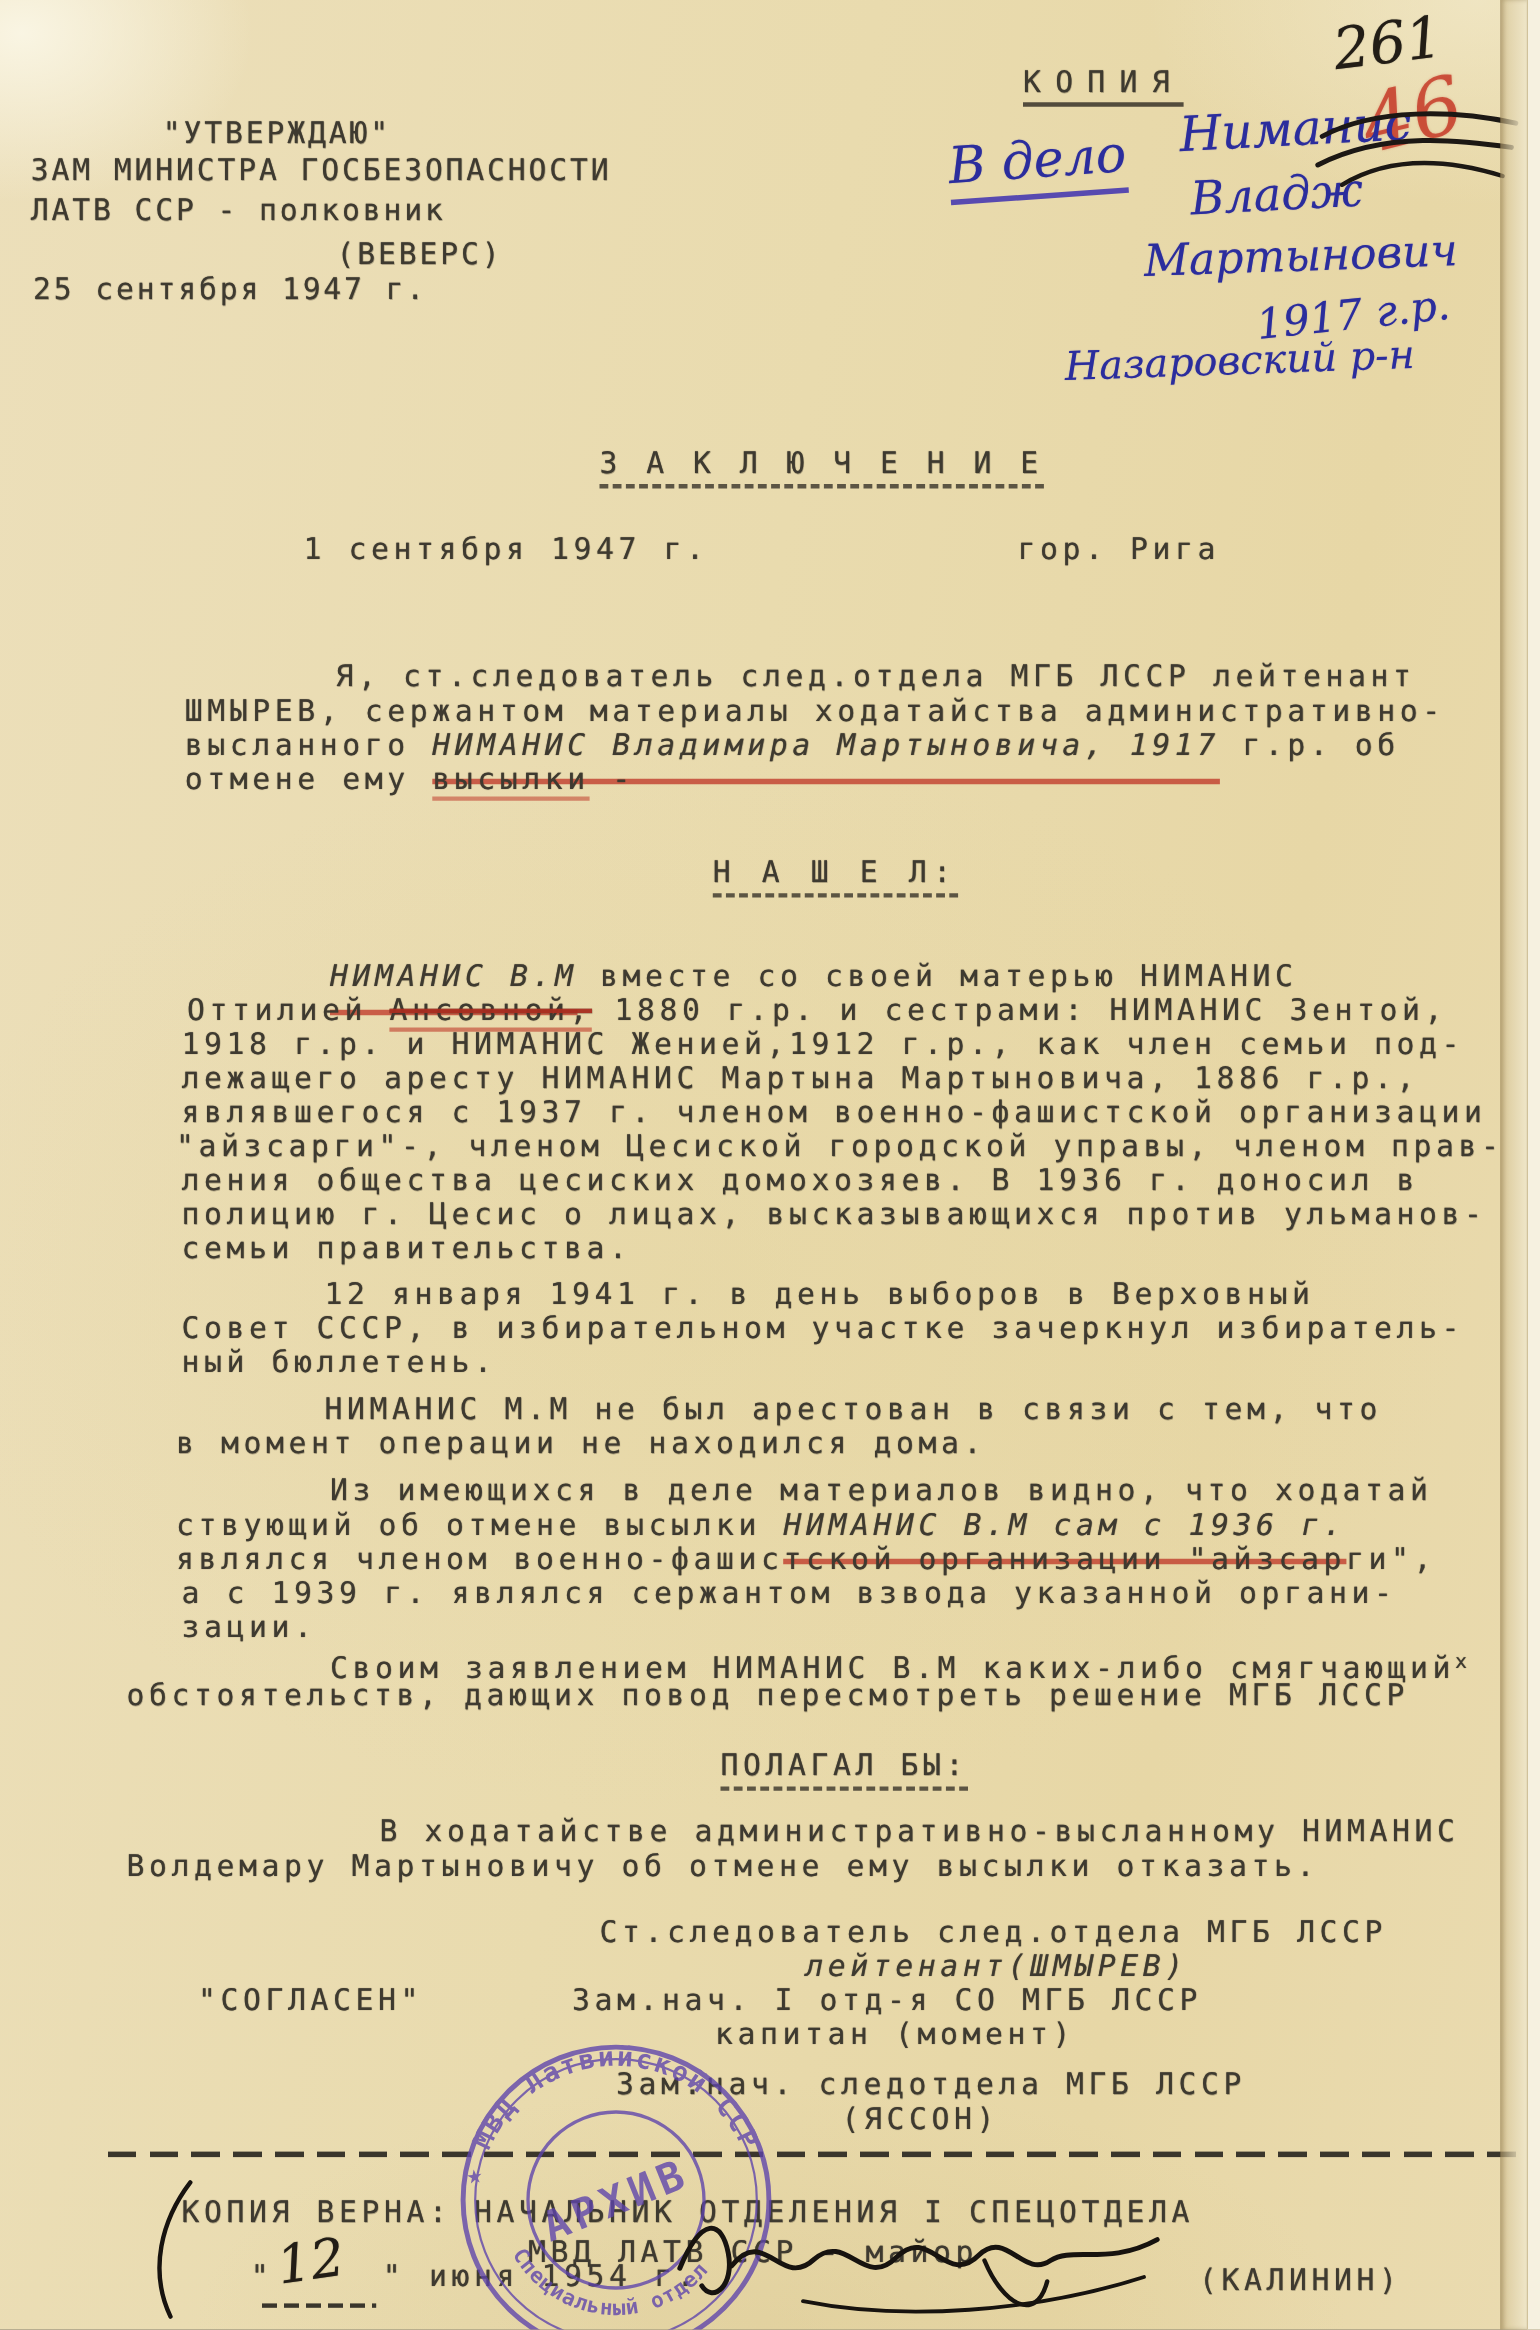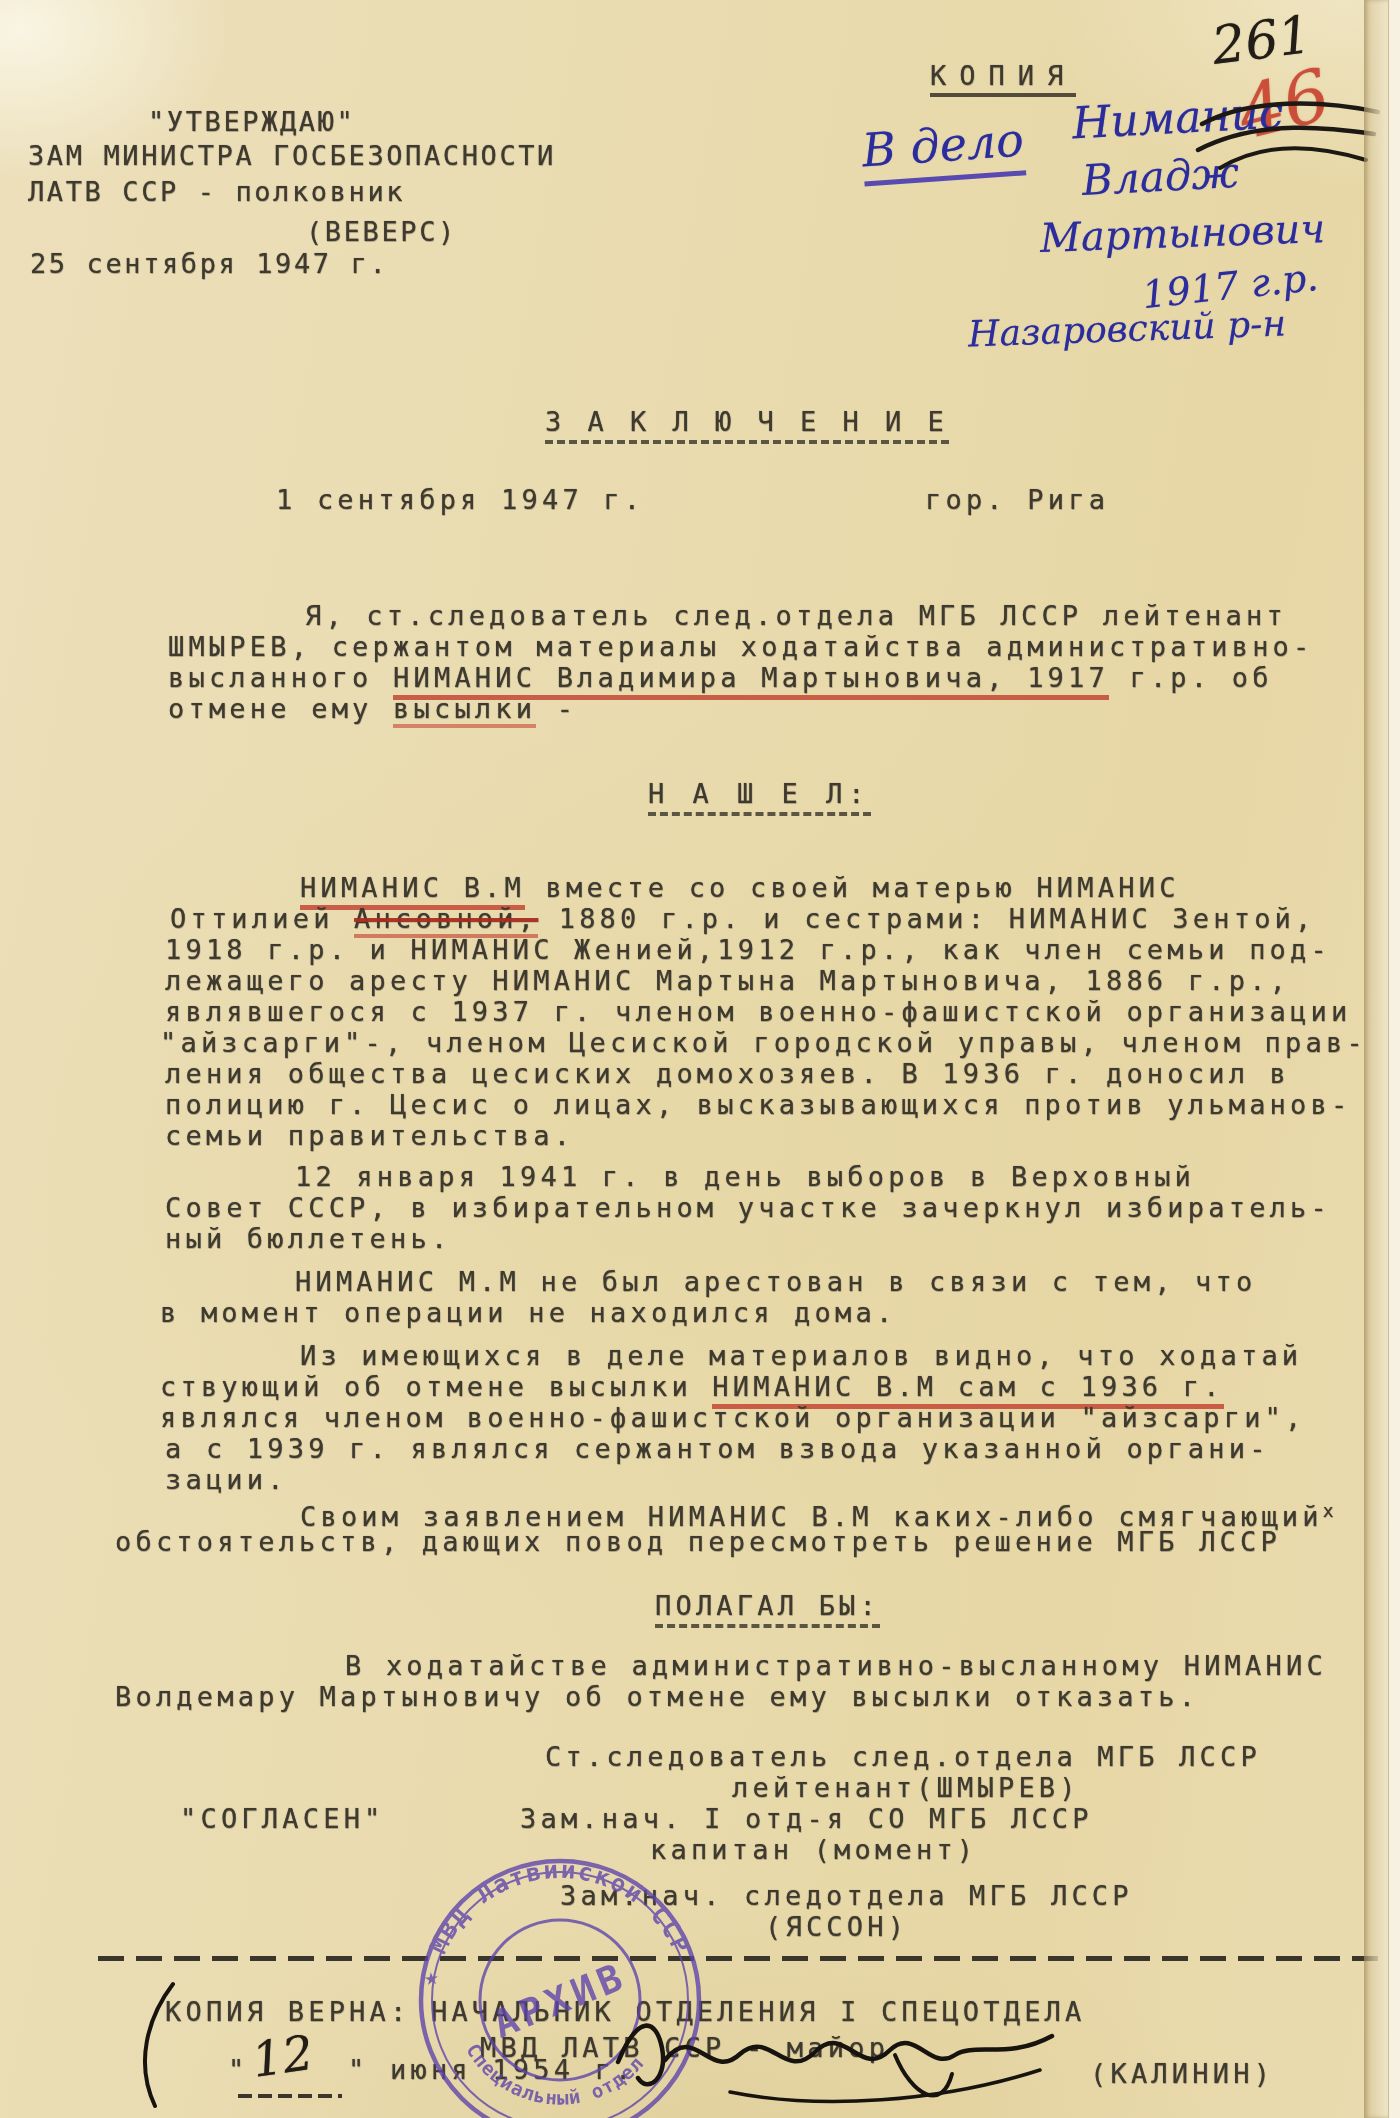--- a/index.html
+++ b/index.html
@@ -14,21 +14,21 @@
       linear-gradient(100deg,#ecdfba 0%,#e9dbae 45%,#e7d7a6 75%,#eadbb0 100%);
   }
   .t{
     position:absolute;white-space:pre;font-size:27px;line-height:31px;letter-spacing:4.2px;
     text-shadow:0 0 1px rgba(58,52,40,.65),.5px .6px 0 rgba(58,52,40,.28);
     z-index:2;
   }
   .sm{letter-spacing:2.6px;}
   .u-solid{border-bottom:4px solid rgba(56,51,41,.85);padding-bottom:2px;}
   .u-dash{border-bottom:4px dashed rgba(56,51,41,.8);padding-bottom:3px;}
-  .red-u{border-bottom:5px solid rgba(188,44,30,.72);padding-bottom:2px;}
+  .red-u{border-bottom:5px solid rgba(188,44,30,.72);padding-bottom:15px;font-style:italic;}
   .red-u-light{border-bottom:4px solid rgba(188,44,30,.5);}
   .red-strike{text-decoration:line-through;text-decoration-color:rgba(188,44,30,.8);text-decoration-thickness:4px;border-bottom:4px solid rgba(188,44,30,.55);}
   .sup{font-size:18px;vertical-align:9px;letter-spacing:0;}
   .hw{
     position:absolute;font-family:"DejaVu Serif","Liberation Serif",serif;font-style:italic;
     color:#2b2d9d;z-index:4;white-space:pre;text-shadow:0 0 1px rgba(43,45,157,.5);
   }
   .hw-black{color:#221d16;text-shadow:0 0 1px rgba(20,16,10,.6);}
   .hw-red{color:rgba(198,58,40,.82);text-shadow:0 0 2px rgba(198,58,40,.35);}
   .hw-u{border-bottom:5px solid rgba(62,48,176,.85);padding-bottom:4px;}
@@ -110,21 +110,21 @@
 
   <div class="t" style="left:300px;top:1495px;"><span>Своим заявлением НИМАНИС В.М каких-либо смягчающий</span><span class="sup">х</span></div>
   <div class="t" style="left:115px;top:1526px;">обстоятельств, дающих повод пересмотреть решение МГБ ЛССР</div>
 
   <div class="t" style="left:655px;top:1590px;"><span class="u-dash">ПОЛАГАЛ БЫ:</span></div>
 
   <div class="t" style="left:345px;top:1650px;">В ходатайстве административно-высланному НИМАНИС</div>
   <div class="t" style="left:115px;top:1681px;">Волдемару Мартыновичу об отмене ему высылки отказать.</div>
 
   <div class="t" style="left:545px;top:1741px;">Ст.следователь след.отдела МГБ ЛССР</div>
-  <div class="t" style="left:732px;top:1772px;">лейтенант(ШМЫРЕВ)</div>
+  <div class="t" style="left:732px;top:1772px;font-style:italic;">лейтенант(ШМЫРЕВ)</div>
   <div class="t" style="left:180px;top:1803px;">"СОГЛАСЕН"</div>
   <div class="t" style="left:520px;top:1803px;">Зам.нач. I отд-я СО МГБ ЛССР</div>
   <div class="t" style="left:650px;top:1834px;">капитан (момент)</div>
   <div class="t" style="left:560px;top:1880px;">Зам.нач. следотдела МГБ ЛССР</div>
   <div class="t" style="left:765px;top:1911px;">(ЯССОН)</div>
 
   <div class="sep"></div>
 
   <div class="t" style="left:165px;top:1996px;">КОПИЯ ВЕРНА: НАЧАЛЬНИК ОТДЕЛЕНИЯ I СПЕЦОТДЕЛА</div>
   <div class="t" style="left:480px;top:2032px;">МВД ЛАТВ ССР - майор</div>

